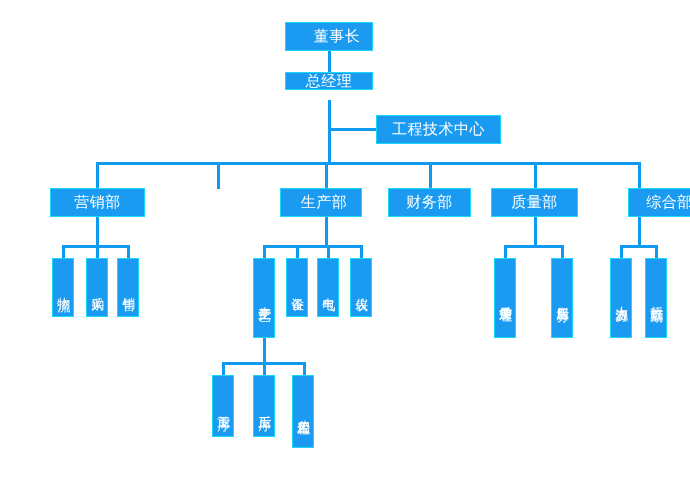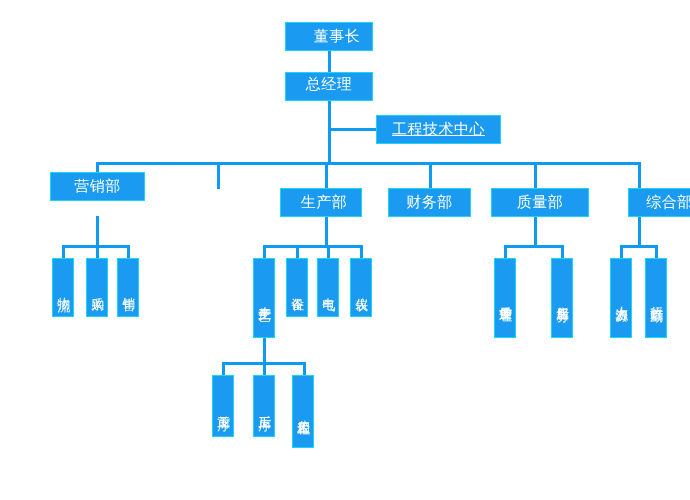--- a/index.html
+++ b/index.html
@@ -80,28 +80,28 @@
   <div class="ln vl" style="left:655px;top:245px;height:14px;"></div>
 
   <div class="ln vl" style="left:263px;top:338px;height:27px;"></div>
   <div class="ln hl" style="left:222px;top:362px;width:84px;"></div>
   <div class="ln vl" style="left:222px;top:362px;height:14px;"></div>
   <div class="ln vl" style="left:263px;top:362px;height:14px;"></div>
   <div class="ln vl" style="left:303px;top:362px;height:14px;"></div>
 
   <div class="node h" style="left:285px;top:22px;width:88px;height:29px;padding-left:16px;">董事长</div>
 
-  <div class="node h" style="left:285px;top:72px;width:88px;height:29px;font-family:Liberation Mono, monospace;">总经理</div>
+  <div class="node h" style="left:285px;top:72px;width:88px;height:18px;">总经理</div>
 
-  <div class="node h" style="left:376px;top:115px;width:125px;height:29px;text-decoration:underline;">工程技术中心</div>
+  <div class="node h" style="left:376px;top:115px;width:125px;height:29px;">工程技术中心</div>
 
-  <div class="node h" style="left:50px;top:172px;width:95px;height:29px;">营销部</div>
+  <div class="node h" style="left:50px;top:188px;width:95px;height:29px;">营销部</div>
   <div class="node h" style="left:280px;top:188px;width:82px;height:29px;padding-left:6px;">生产部</div>
   <div class="node h" style="left:388px;top:188px;width:83px;height:29px;">财务部</div>
-  <div class="node h" style="left:491px;top:188px;width:98px;height:29px;">质量部</div>
+  <div class="node h" style="left:491px;top:188px;width:87px;height:29px;">质量部</div>
   <div class="node h" style="left:628px;top:188px;width:83px;height:29px;">综合部</div>
 
   <div class="node v" style="left:52px;top:258px;width:22px;height:59px;">物流</div>
   <div class="node v" style="left:86px;top:258px;width:22px;height:59px;">采购</div>
   <div class="node v" style="left:117px;top:258px;width:22px;height:59px;">销售</div>
 
   <div class="node v" style="left:253px;top:258px;width:22px;height:80px;">生产工艺</div>
   <div class="node v" style="left:286px;top:258px;width:22px;height:59px;">设备</div>
   <div class="node v" style="left:317px;top:258px;width:22px;height:59px;">电气</div>
   <div class="node v" style="left:350px;top:258px;width:22px;height:59px;">仪表</div>

